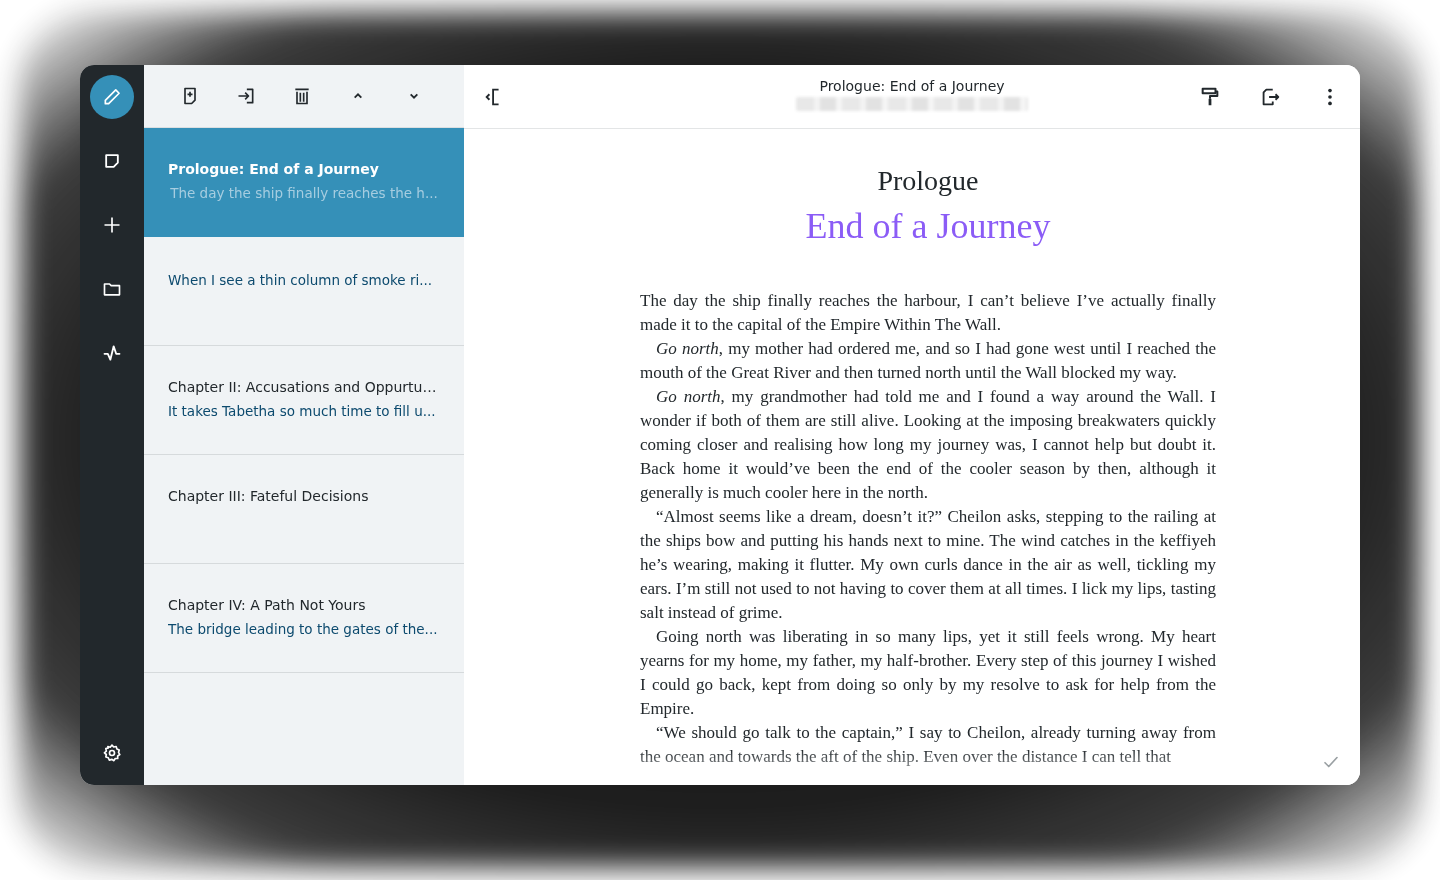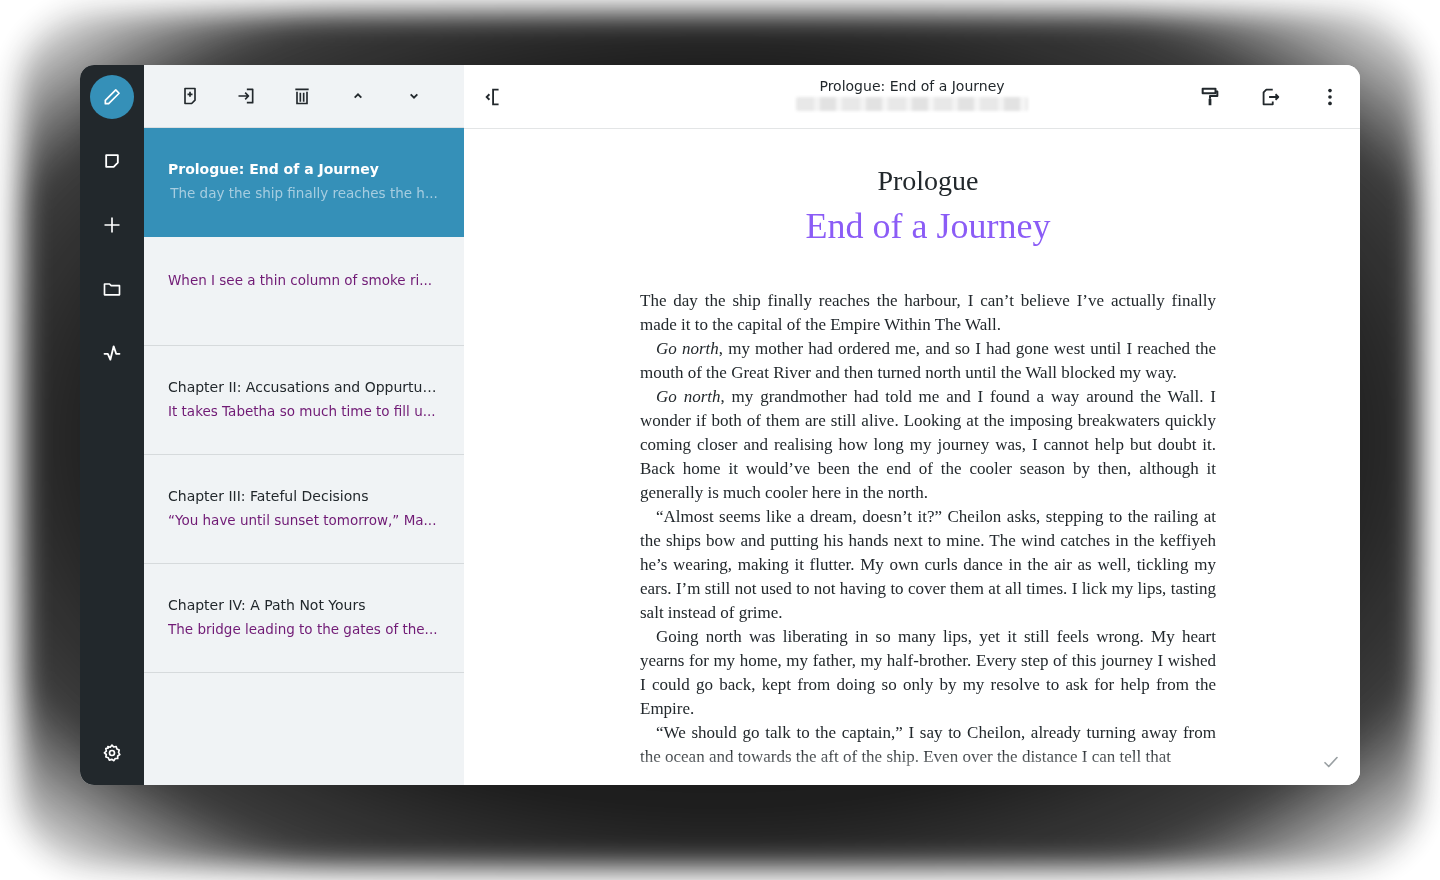--- a/index.html
+++ b/index.html
@@ -78,21 +78,21 @@
     .chapter .ch-title {
       font-family: "DejaVu Sans", sans-serif;
       font-size: 14px;
       color: #22282c;
       white-space: nowrap; overflow: hidden; text-overflow: ellipsis;
       line-height: 22px;
     }
     .chapter .ch-excerpt {
       font-family: "DejaVu Sans", sans-serif;
       font-size: 13.5px;
-      color: #701a75;
+      color: #0c4a6e;
       white-space: nowrap; overflow: hidden; text-overflow: ellipsis;
       line-height: 26px;
     }
     .chapter.active {
       background: #3590b8;
       border-bottom-color: #3590b8;
     }
     .chapter.active .ch-title { color: #ffffff; font-weight: bold; }
     .chapter.active .ch-excerpt { color: #a6cde0; text-align: center; }
 
@@ -268,21 +268,20 @@
     </div>
     <div class="chapter">
       <div class="ch-excerpt">When I see a thin column of smoke ri...</div>
     </div>
     <div class="chapter">
       <div class="ch-title">Chapter II: Accusations and Oppurtuni...</div>
       <div class="ch-excerpt">It takes Tabetha so much time to fill u...</div>
     </div>
     <div class="chapter">
       <div class="ch-title">Chapter III: Fateful Decisions</div>
-      <div class="ch-excerpt">“You have until sunset tomorrow,” Ma...</div>
     </div>
     <div class="chapter">
       <div class="ch-title">Chapter IV: A Path Not Yours</div>
       <div class="ch-excerpt">The bridge leading to the gates of the...</div>
     </div>
   </aside>
 
   <main class="editor">
     <header class="editor-header">
       <div class="collapse-btn">

